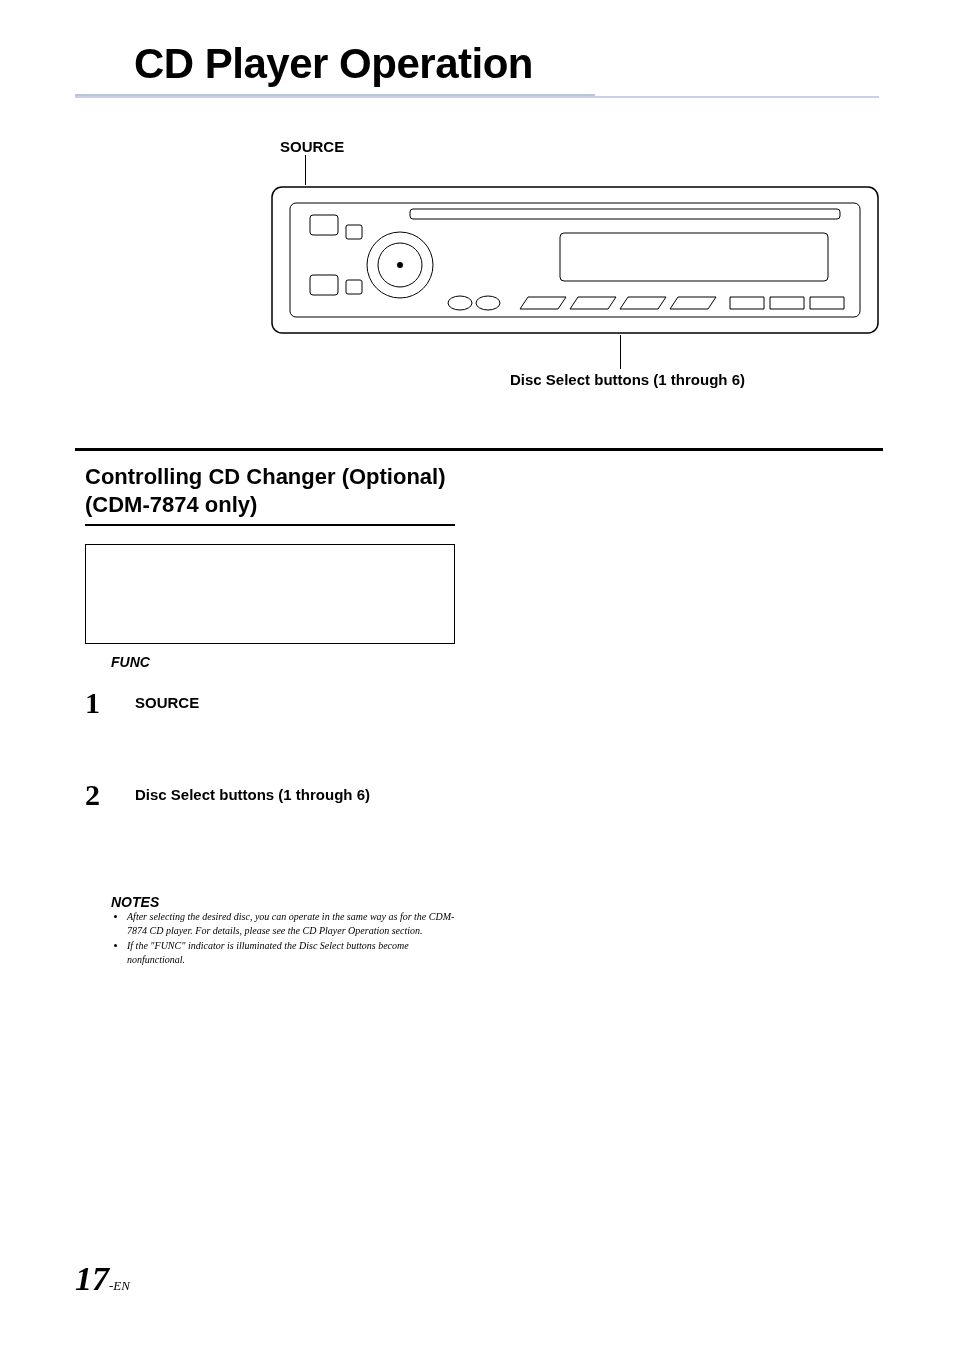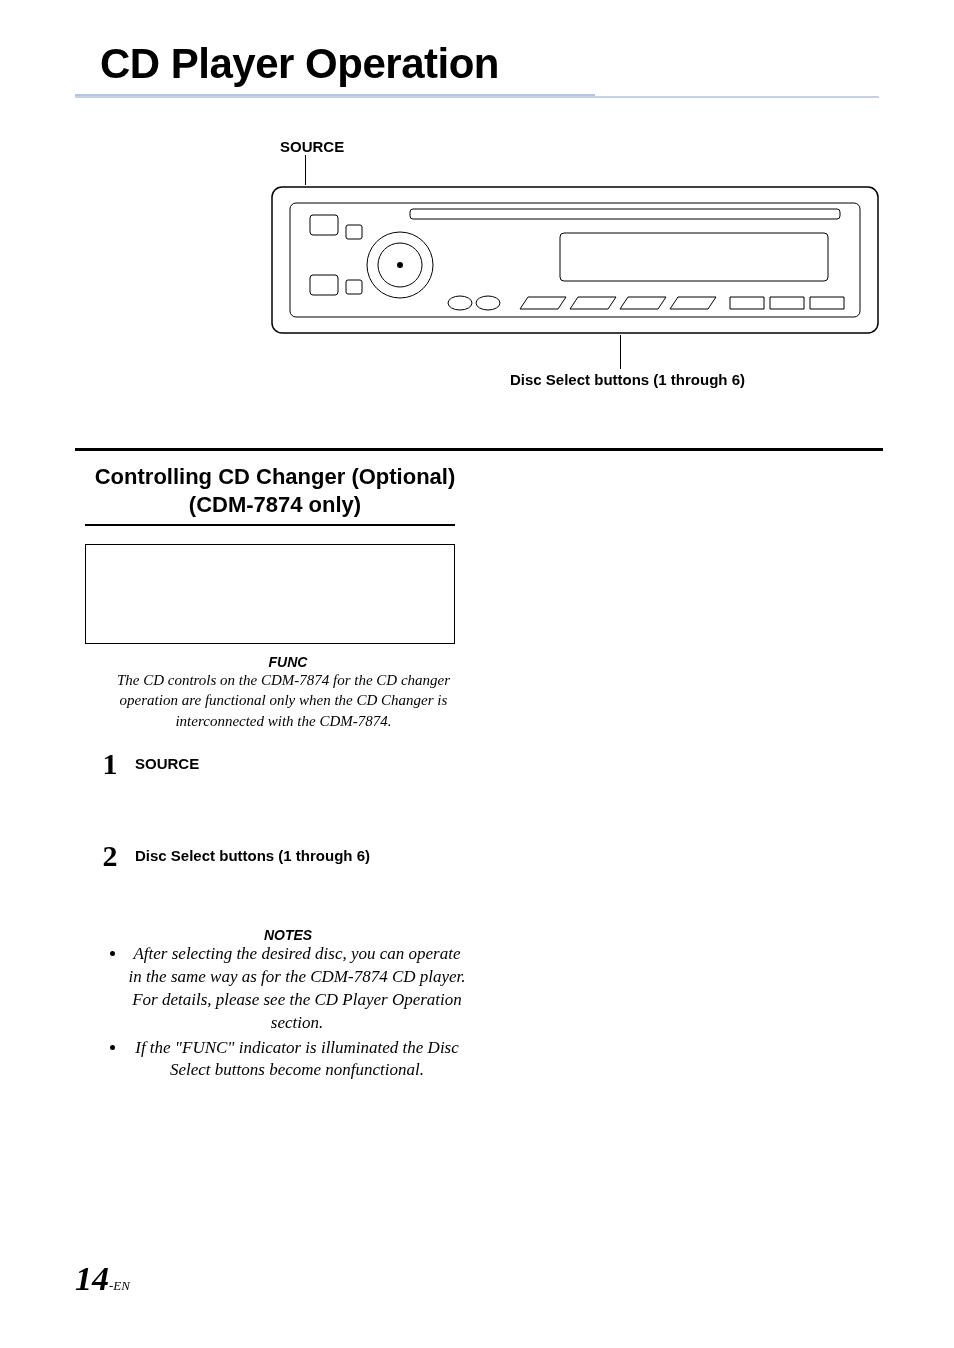--- a/index.html
+++ b/index.html
@@ -1,43 +1,43 @@
 <!DOCTYPE html>
 <html><head>
 <meta charset="utf-8">
 <style>
   * { box-sizing: border-box; margin: 0; padding: 0; }
   html, body { width: 954px; height: 1348px; background: #fff; font-family: "Times New Roman", Times, serif; color: #000; }
   .page { position: relative; width: 954px; height: 1348px; padding: 40px 75px 50px 75px; }
   .title-wrap { padding-left: 25px; border-bottom: 2px solid #c8d0e8; padding-bottom: 0px; margin-bottom: 40px; }
-  .title { font-family: "Arial Black","Helvetica Neue",Helvetica,Arial,sans-serif; font-weight: 800; font-size: 42px; letter-spacing: -0.5px; }
+  .title { font-family: "Arial Black","Helvetica Neue",Helvetica,Arial,sans-serif; font-weight: 800; font-size: 42px; letter-spacing: -0.5px; margin-left: 34px; }
   .title-rule { height: 2px; background: #b8c4e0; margin-top: 6px; margin-left: -25px; width: 520px; }
   .diagram-area { margin: 30px 0 60px 195px; }
   .src-label { font-family: Arial, Helvetica, sans-serif; font-weight: bold; font-size: 15px; margin-left: 10px; }
   .src-line-wrap { margin-left: 35px; }
   .src-v { width: 1px; height: 30px; background: #000; }
   .unit-svg { display:block; }
   .disc-line-wrap { margin-left: 350px; }
   .disc-v { width: 1px; height: 34px; background: #000; }
   .disc-label { font-family: Arial, Helvetica, sans-serif; font-weight: bold; font-size: 15px; margin-left: 240px; margin-top: 2px; }
-  .section { width: 380px; margin-left: 10px; text-align: center; }
+  .section { width: 380px; margin-left: 10px; }
   .sec-top-bar { height: 3px; background: #000; width: 808px; margin-left: 0px; margin-bottom: 12px; }
   .sec-title { font-family: Arial, Helvetica, sans-serif; font-weight: bold; font-size: 22px; line-height: 1.25; }
   .sec-under { height: 2px; background: #000; width: 370px; margin-top: 6px; }
   .placeholder-box { border: 1px solid #000; width: 370px; height: 100px; margin-top: 18px; }
   .note-h { font-family: Arial, Helvetica, sans-serif; font-weight: bold; font-style: italic; font-size: 14px; margin-top: 10px; margin-left: 26px; }
   .note-body { font-family: "Times New Roman", serif; font-style: italic; font-size: 15px; line-height: 1.35; margin-left: 26px; width: 345px; }
   .step { display: flex; align-items: flex-start; margin-top: 18px; }
   .step-num { font-family: "Times New Roman", serif; font-weight: bold; font-size: 30px; width: 50px; line-height: 1; }
   .step-body { padding-top: 6px; }
   .step-strong { font-family: Arial, Helvetica, sans-serif; font-weight: bold; font-size: 15px; }
   .step2 { margin-top: 62px; }
-  .notes2 { margin-top: 56px; }
+  .notes2 { margin-top: 84px; }
   ul.notes-list { list-style: disc; margin-left: 42px; width: 340px; }
-  ul.notes-list li { font-family: "Times New Roman", serif; font-style: italic; font-size: 17px; line-height: 1.35; margin-bottom: 2px; }
+  ul.notes-list li { font-family: "Times New Roman", serif; font-style: italic; font-size: 10px; line-height: 1.35; margin-bottom: 2px; }
   .pagefoot { position: absolute; left: 75px; bottom: 50px; font-family: "Times New Roman", serif; }
   .pagefoot .num { font-weight: bold; font-style: italic; font-size: 34px; }
   .pagefoot .suf { font-weight: normal; font-style: italic; font-size: 13px; }
 </style>
 </head>
 <body>
 
 <div class="page">
 
   <div class="title-wrap">
@@ -89,21 +89,20 @@
   </div>
 
   <div class="sec-top-bar"></div>
   <div class="section">
     <div class="sec-title">Controlling CD Changer (Optional) (CDM-7874 only)</div>
     <div class="sec-under"></div>
 
     <div class="placeholder-box"></div>
 
     <div class="note-h">FUNC</div>
-    <div class="note-body">The CD controls on the CDM-7874 for the CD changer operation are functional only when the CD Changer is interconnected with the CDM-7874.</div>
 
     <div class="step">
       <div class="step-num">1</div>
       <div class="step-body">
         <span class="step-strong">SOURCE</span>
       </div>
     </div>
 
     <div class="step step2">
       <div class="step-num">2</div>
@@ -115,16 +114,16 @@
     <div class="notes2">
       <div class="note-h">NOTES</div>
       <ul class="notes-list">
         <li>After selecting the desired disc, you can operate in the same way as for the CDM-7874 CD player. For details, please see the CD Player Operation section.</li>
         <li>If the "FUNC" indicator is illuminated the Disc Select buttons become nonfunctional.</li>
       </ul>
     </div>
   </div>
 
   <div class="pagefoot">
-    <span class="num">14</span><span class="suf">-EN</span>
+    <span class="num">17</span><span class="suf">-EN</span>
   </div>
 
 </div>
 
 </body></html>

